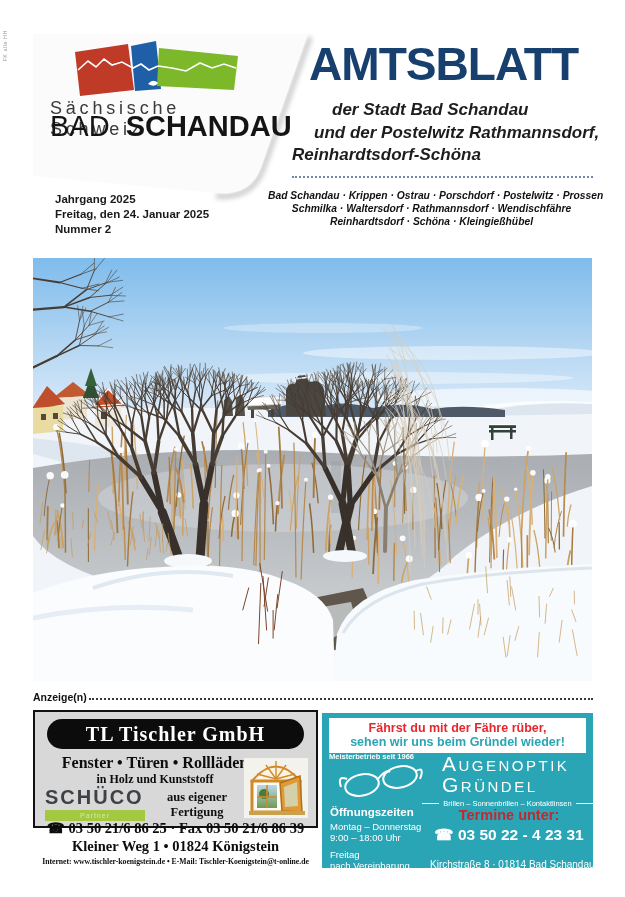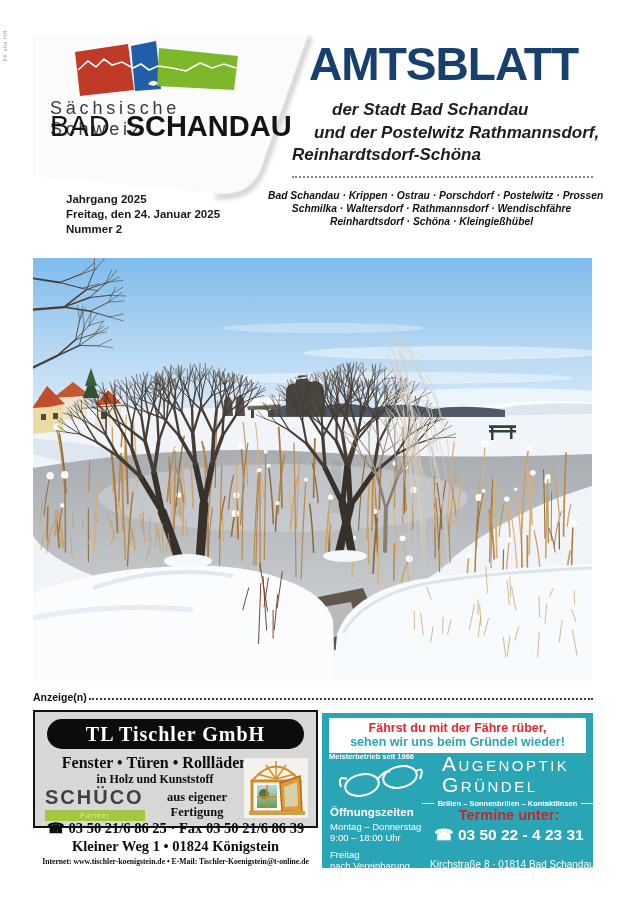--- a/index.html
+++ b/index.html
@@ -12,21 +12,21 @@
 
   
   #head-svg{position:absolute;left:0;top:0;}
   .region{position:absolute;left:50px;top:98px;width:200px;
           font-size:18px;letter-spacing:3.8px;color:#3a3a3a;}
   .city{position:absolute;left:50px;top:110px;width:205px;text-align:center;color:#141414;
         font-size:29px;white-space:nowrap;}
   .city-a{font-weight:500;}
   .city-b{font-weight:800;margin-left:16px;}
   .issue{position:absolute;left:55px;top:192px;font-size:11.5px;font-weight:bold;
-         color:#1a1a1a;line-height:15px;margin-left:11px;}
+         color:#1a1a1a;line-height:15px;}
   .title{position:absolute;left:309px;top:36px;margin:0;font-size:47px;font-weight:900;
          color:var(--navy);letter-spacing:-1px;transform:scaleX(.98);transform-origin:left;}
   .subtitle{position:absolute;left:292px;top:99px;font-style:italic;font-weight:bold;
             color:#1d1d1d;font-size:17px;line-height:22.5px;white-space:nowrap;}
   .subtitle .s1{margin-left:40px;}
   .subtitle .s2{margin-left:22px;}
   .masthead-dots{position:absolute;left:292px;top:176px;width:301px;height:0;
                  border-top:2px dotted #6d88ad;}
   .places{position:absolute;left:268px;top:189px;width:327px;text-align:center;
           font-size:10.3px;font-style:italic;font-weight:bold;color:#111;line-height:13.2px;white-space:nowrap;}
@@ -63,21 +63,21 @@
   .gr-slogan{position:absolute;left:7px;top:5px;right:7px;background:#fff;text-align:center;
              padding:3px 0 4px;font-weight:bold;font-size:12.5px;line-height:14px;}
   .gr-slogan .l1{color:var(--ad-red);}
   .gr-slogan .l2{color:var(--teal);}
   .gr-since{position:absolute;left:7px;top:39px;font-size:7.5px;font-weight:bold;}
   .gr-glasses{position:absolute;left:10px;top:44px;}
   .gr-brand{position:absolute;left:120px;top:40px;line-height:21px;font-variant:small-caps;
             letter-spacing:2.5px;font-size:21px;font-weight:500;white-space:nowrap;}
   .gr-services{position:absolute;left:100px;top:86px;right:0;display:flex;align-items:center;}
   .gr-services .ln{flex:1;border-top:1.5px solid #fff;}
-  .gr-services .tx{font-size:7.5px;font-weight:bold;padding:0 4px;white-space:nowrap;}
+  .gr-services .tx{font-size:7.5px;font-weight:normal;padding:0 4px;white-space:nowrap;}
   .gr-hours{position:absolute;left:8px;top:94px;font-size:9.5px;line-height:11px;}
   .gr-hours .ht{font-size:11.5px;font-weight:bold;margin-bottom:3px;}
   .gr-hours .grp2{margin-top:6px;}
   .gr-right{position:absolute;left:108px;top:94px;width:158px;text-align:center;}
   .gr-termine{color:var(--termine-red);font-weight:bold;font-size:14.5px;}
   .gr-phone{font-weight:bold;font-size:15.5px;margin-top:3px;white-space:nowrap;}
   .gr-address{font-size:10px;margin-top:15px;white-space:nowrap;}
 </style>
 </head>
 <body>

